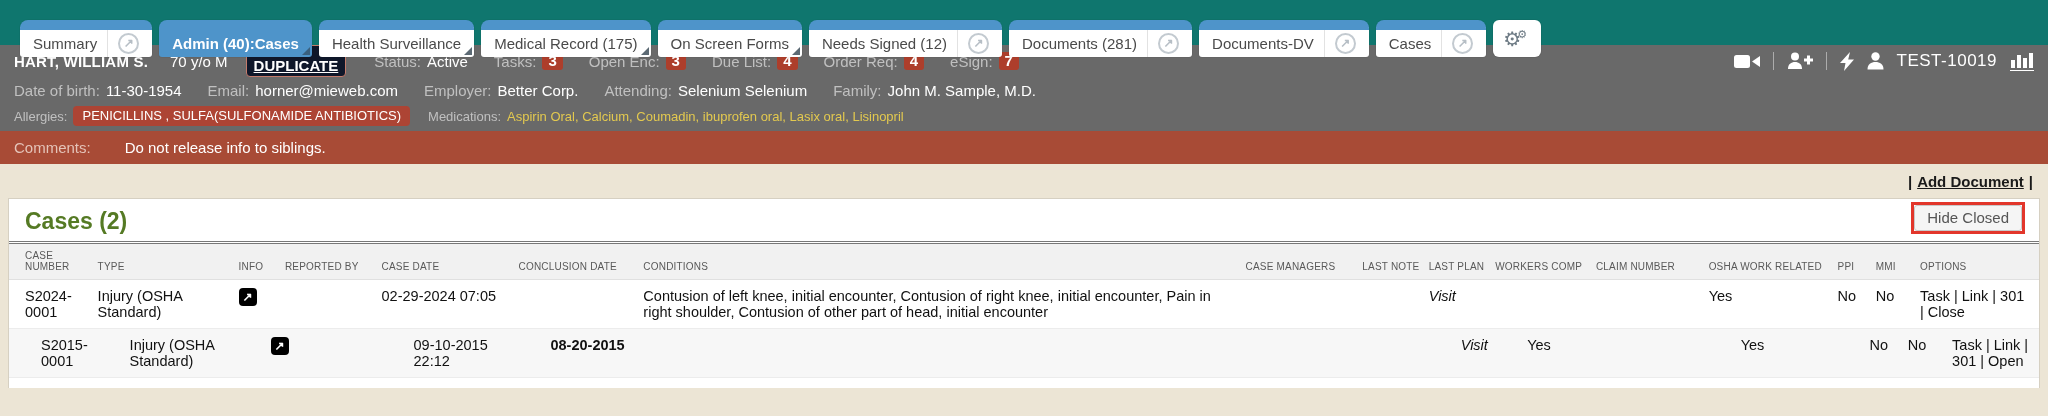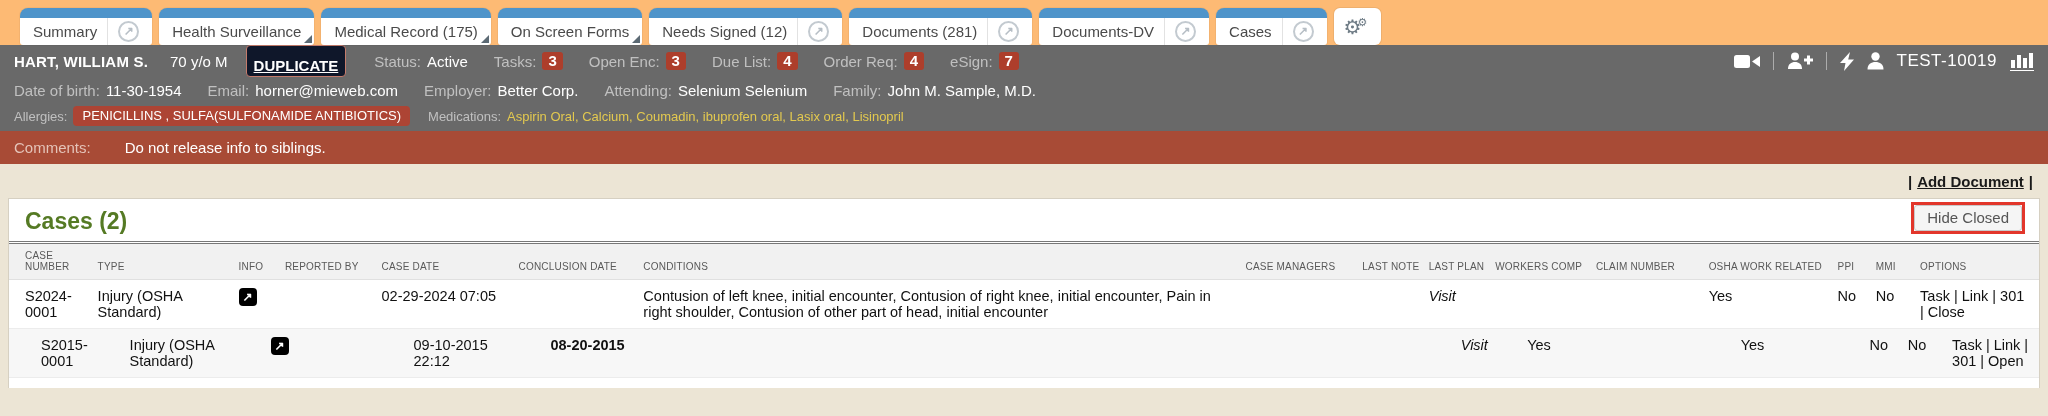--- a/index.html
+++ b/index.html
@@ -1,20 +1,20 @@
 <!DOCTYPE html>
 <html><head>
 <meta charset="utf-8">
 <style>
   * { box-sizing: border-box; margin: 0; padding: 0; }
   html,body { width:2048px; height:416px; overflow:hidden; }
   body { font-family:"Liberation Sans", sans-serif; background:#ece5d5; }
 
   
-  .tabbar { height:45px; background:#fdba74; display:flex; align-items:flex-start; padding:8px 0 0 20px; gap:7px; }
+  .tabbar { height:45px; background:#0f766e; display:flex; align-items:flex-start; padding:20px 0 0 20px; gap:7px; }
   .tab { position:relative; height:37px; background:#fff; border-top:10px solid #4e94ca;
          border-radius:8px 8px 3px 3px; display:flex; align-items:center; padding:0 13px;
          color:#4a4a4a; font-size:15px; cursor:pointer; box-shadow:0 0 0 1px rgba(0,0,0,0.04); }
   .tab.active { background:#4e94ca; color:#fff; font-weight:bold; }
   .tab.fold::after { content:""; position:absolute; right:2px; bottom:2px;
          border-style:solid; border-width:0 0 8px 8px; border-color:transparent transparent #5c6a74 transparent; }
   .tab.active.fold::after { border-color:transparent transparent #39607f transparent; }
   .popout { margin-left:10px; padding-left:10px; border-left:1px solid #e2e2e2; height:27px; display:flex; align-items:center; }
   .popout .circ { width:21px; height:21px; border:2px solid #c3cad0; border-radius:50%;
          color:#b6bec5; font-size:12px; line-height:17px; text-align:center; display:block; font-weight:bold; }
@@ -81,20 +81,23 @@
 </style>
 </head>
 <body>
 
 <div class="tabbar">
   <div class="tab">
     <span>Summary</span>
     <span class="popout">
       <span class="circ">↗</span>
     </span>
+  </div>
+  <div class="tab active fold">
+    <span>Admin (40):Cases</span>
   </div>
   <div class="tab fold">
     <span>Health Surveillance</span>
   </div>
   <div class="tab fold">
     <span>Medical Record (175)</span>
   </div>
   <div class="tab fold">
     <span>On Screen Forms</span>
   </div>

